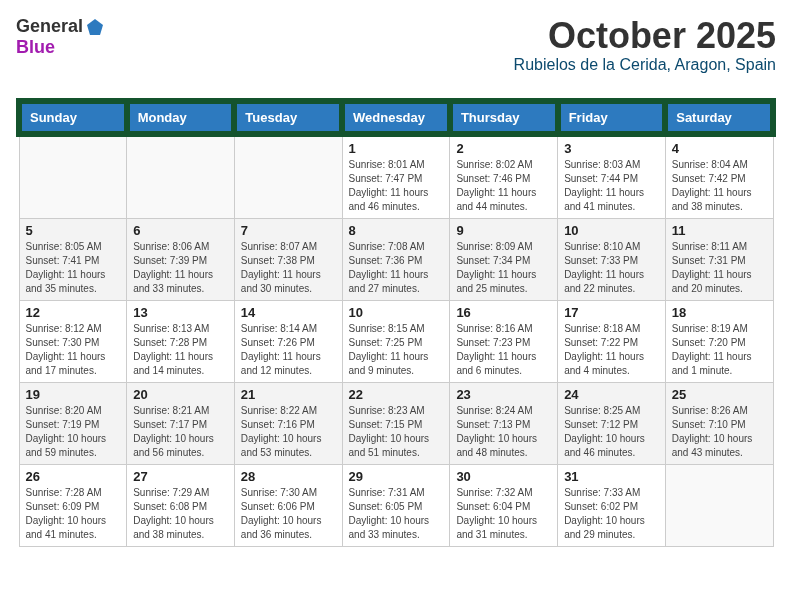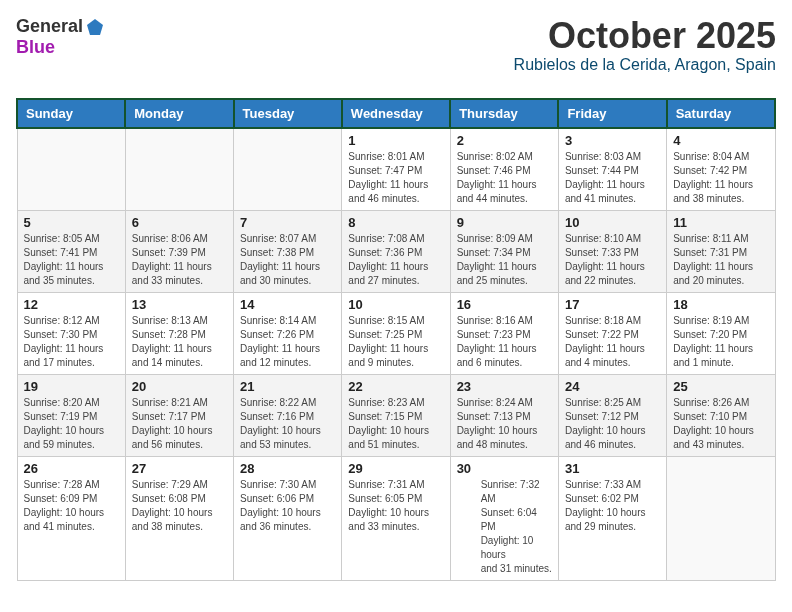--- a/index.html
+++ b/index.html
@@ -39,21 +39,21 @@
       width: 100%;
       border-collapse: collapse;
       border: 1px solid #ccc;
     }
     .calendar th {
       background-color: #2d7abf;
       color: #fff;
       text-align: left;
       padding: 6px 8px;
       font-size: 13px;
-      border: 2px solid #14532d;
+      border: 6px solid #14532d;
     }
     .calendar td {
       vertical-align: top;
       border: 1px solid #ccc;
       padding: 4px 6px;
       width: 108px;
       min-height: 80px;
       font-size: 10.5px;
       color: #333;
       background: #fff;
@@ -320,21 +320,21 @@
         </td>
         <td>
           <div class="day-number">29</div>
           <div class="day-info" style="white-space: pre-line;">Sunrise: 7:31 AM
 Sunset: 6:05 PM
 Daylight: 10 hours
 and 33 minutes.</div>
         </td>
         <td>
           <div class="day-number">30</div>
-          <div class="day-info" style="white-space: pre-line; margin-left: 24px;">Sunrise: 7:32 AM
+          <div class="day-info" style="white-space: pre-line;">Sunrise: 7:32 AM
 Sunset: 6:04 PM
 Daylight: 10 hours
 and 31 minutes.</div>
         </td>
         <td>
           <div class="day-number">31</div>
           <div class="day-info" style="white-space: pre-line;">Sunrise: 7:33 AM
 Sunset: 6:02 PM
 Daylight: 10 hours
 and 29 minutes.</div>

